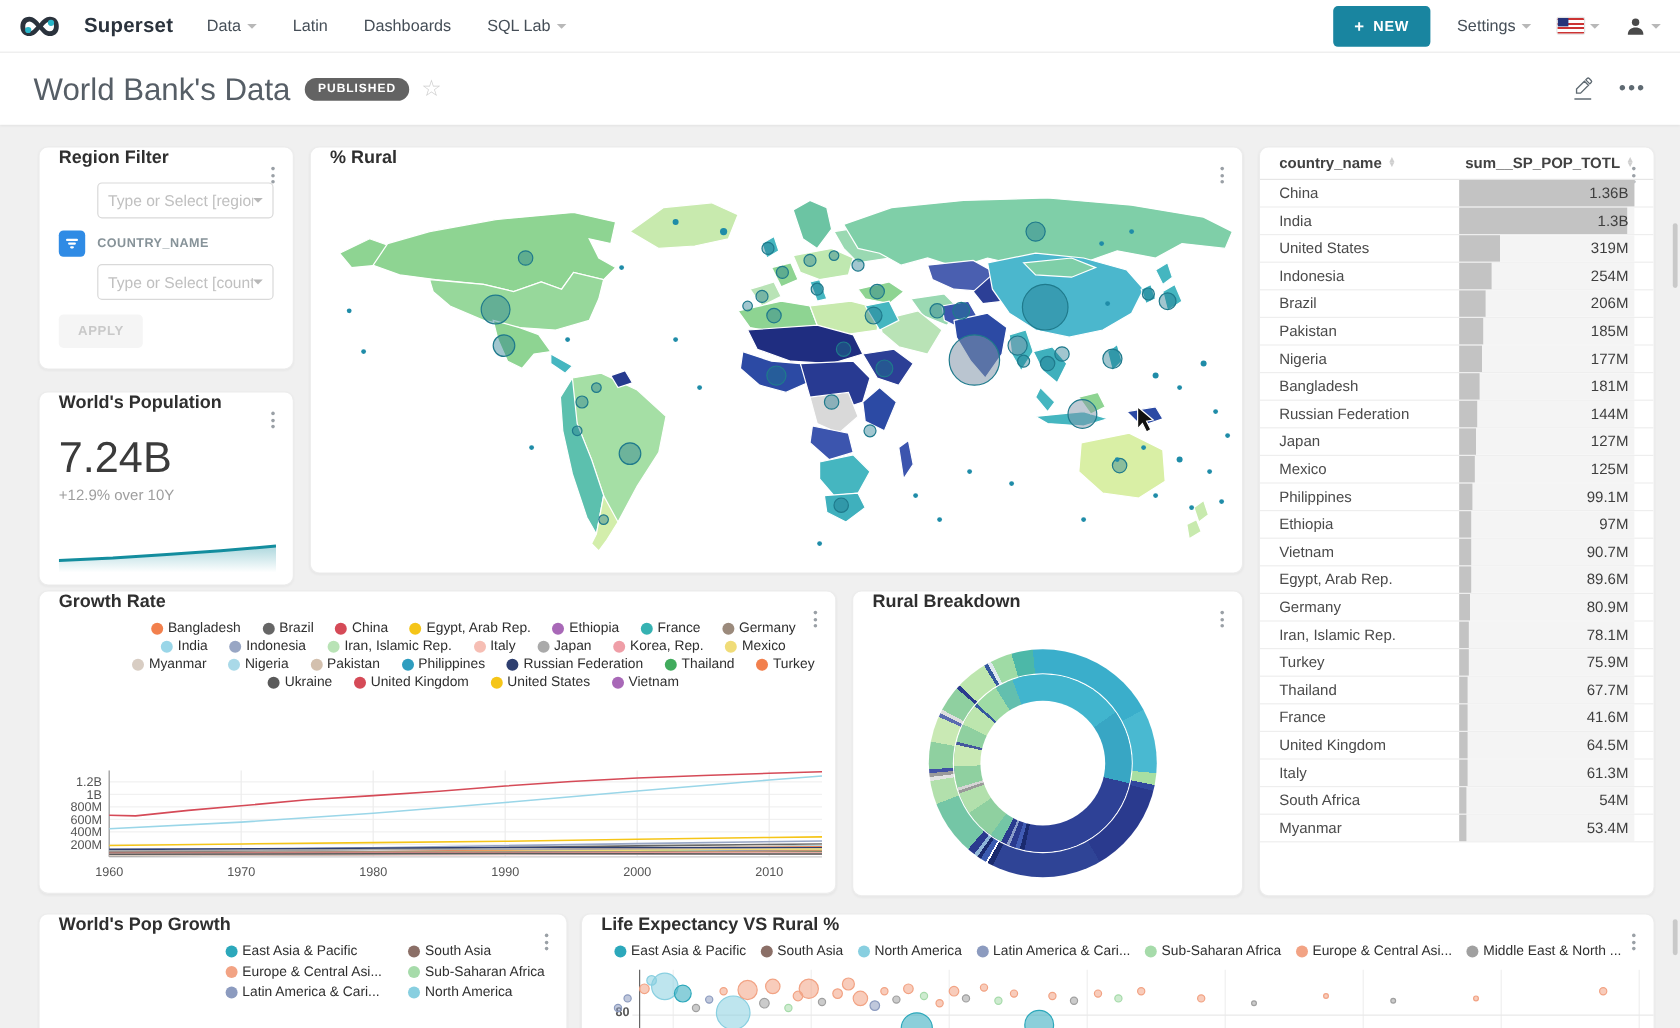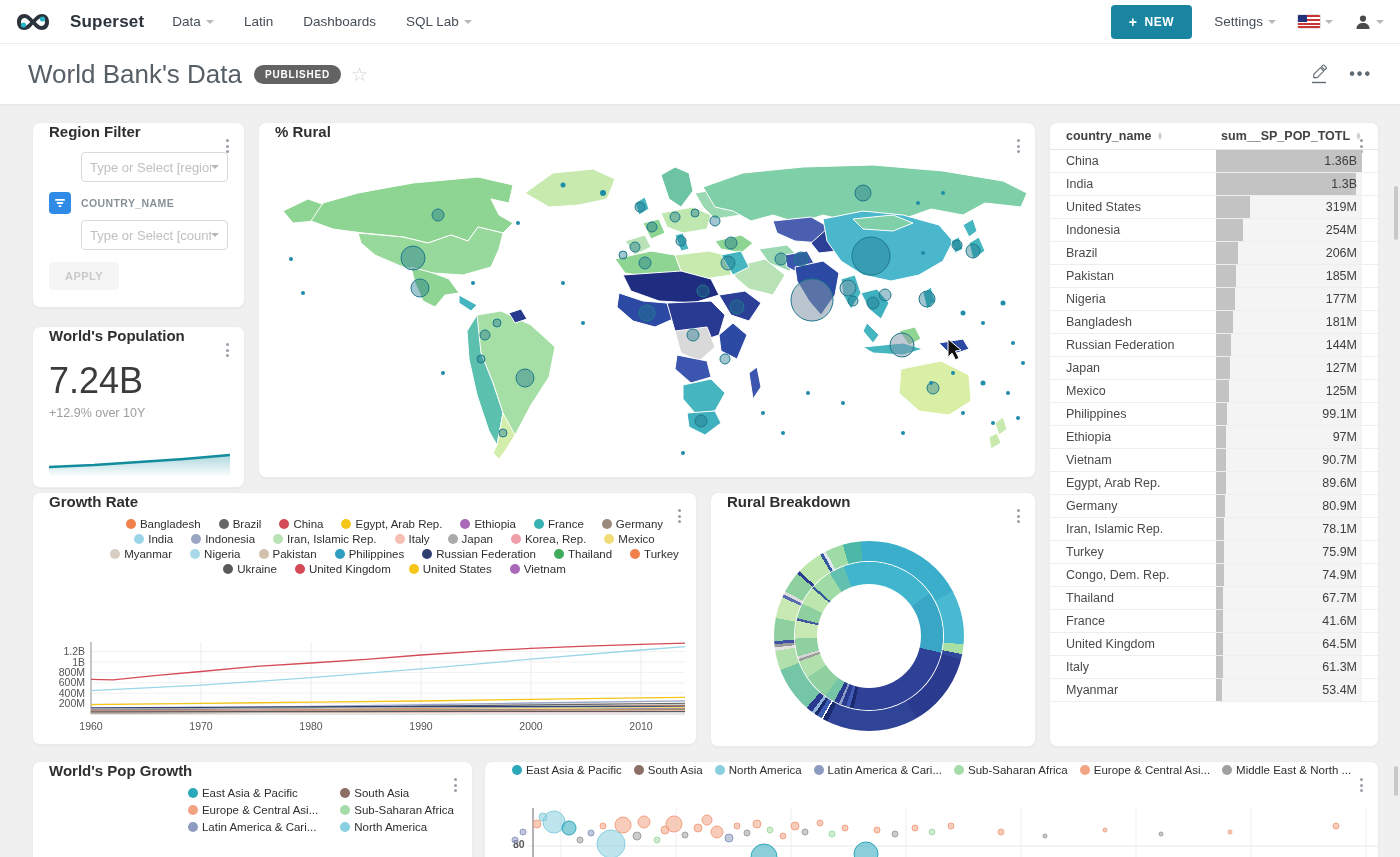--- a/index.html
+++ b/index.html
@@ -478,27 +478,20 @@
         </div>
       </div>
       <div class="trow">
         <div class="tc-name">Turkey</div>
         <div class="tc-val">
           <div class="bar" style="width: 5.6%;"></div>
           <span>75.9M</span>
         </div>
       </div>
       <div class="trow">
-        <div class="tc-name">Congo, Dem. Rep.</div>
-        <div class="tc-val">
-          <div class="bar" style="width: 5.5%;"></div>
-          <span>74.9M</span>
-        </div>
-      </div>
-      <div class="trow">
         <div class="tc-name">Thailand</div>
         <div class="tc-val">
           <div class="bar" style="width: 5%;"></div>
           <span>67.7M</span>
         </div>
       </div>
       <div class="trow">
         <div class="tc-name">France</div>
         <div class="tc-val">
           <div class="bar" style="width: 4.9%;"></div>
@@ -510,20 +503,27 @@
         <div class="tc-val">
           <div class="bar" style="width: 4.7%;"></div>
           <span>64.5M</span>
         </div>
       </div>
       <div class="trow">
         <div class="tc-name">Italy</div>
         <div class="tc-val">
           <div class="bar" style="width: 4.5%;"></div>
           <span>61.3M</span>
+        </div>
+      </div>
+      <div class="trow">
+        <div class="tc-name">South Africa</div>
+        <div class="tc-val">
+          <div class="bar" style="width: 4%;"></div>
+          <span>54M</span>
         </div>
       </div>
       <div class="trow">
         <div class="tc-name">Myanmar</div>
         <div class="tc-val">
           <div class="bar" style="width: 3.9%;"></div>
           <span>53.4M</span>
         </div>
       </div>
     </div>
@@ -644,20 +644,21 @@
       <span class="li"><i style="background: rgb(44, 168, 187);"></i>East Asia &amp; Pacific</span>
       <span class="li"><i style="background: rgb(139, 111, 103);"></i>South Asia</span>
       <span class="li"><i style="background: rgb(242, 163, 132);"></i>Europe &amp; Central Asi...</span>
       <span class="li"><i style="background: rgb(166, 219, 170);"></i>Sub-Saharan Africa</span>
       <span class="li"><i style="background: rgb(140, 155, 191);"></i>Latin America &amp; Cari...</span>
       <span class="li"><i style="background: rgb(136, 207, 224);"></i>North America</span>
     </div>
 </div>
 
 <div class="card" style="left:484px; top:761px; width:895px; height:140px;">
+  <div class="card-title">Life Expectancy VS Rural %</div>
   <div class="kebab">
       <i></i>
       <i></i>
       <i></i>
     </div>
   <div class="legend" id="life-legend" style="column-gap:12px;">
       <span class="li"><i style="background: rgb(44, 168, 187);"></i>East Asia &amp; Pacific</span>
       <span class="li"><i style="background: rgb(139, 111, 103);"></i>South Asia</span>
       <span class="li"><i style="background: rgb(136, 207, 224);"></i>North America</span>
       <span class="li"><i style="background: rgb(140, 155, 191);"></i>Latin America &amp; Cari...</span>

